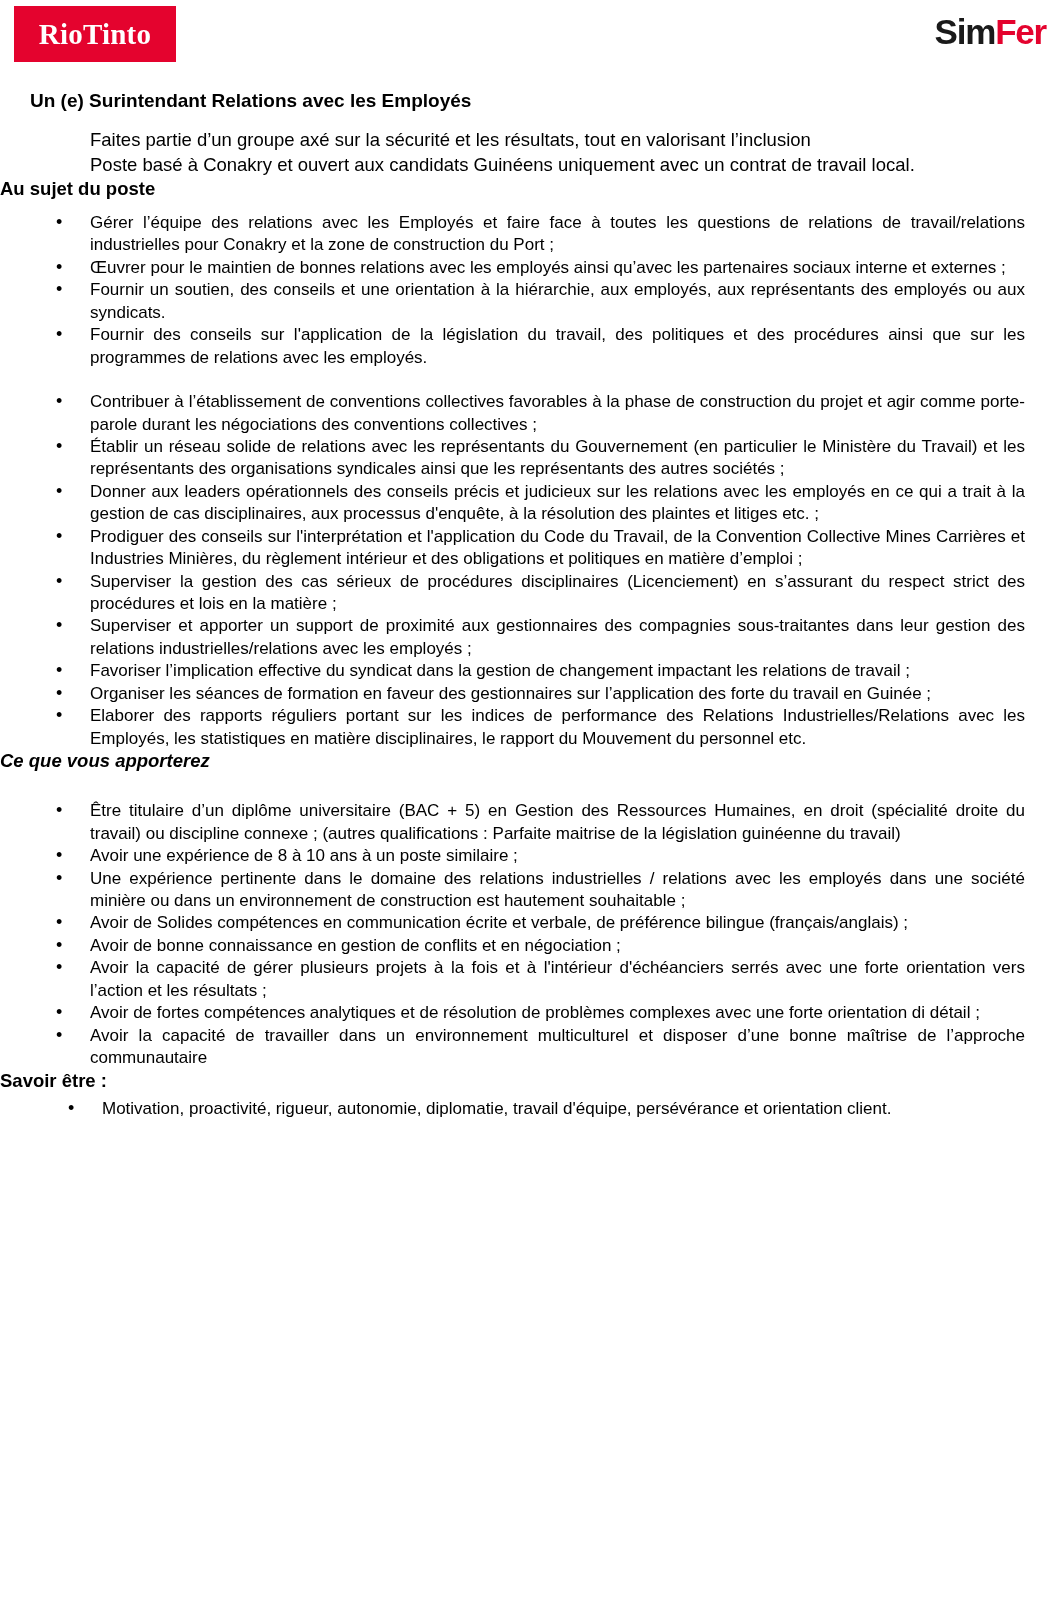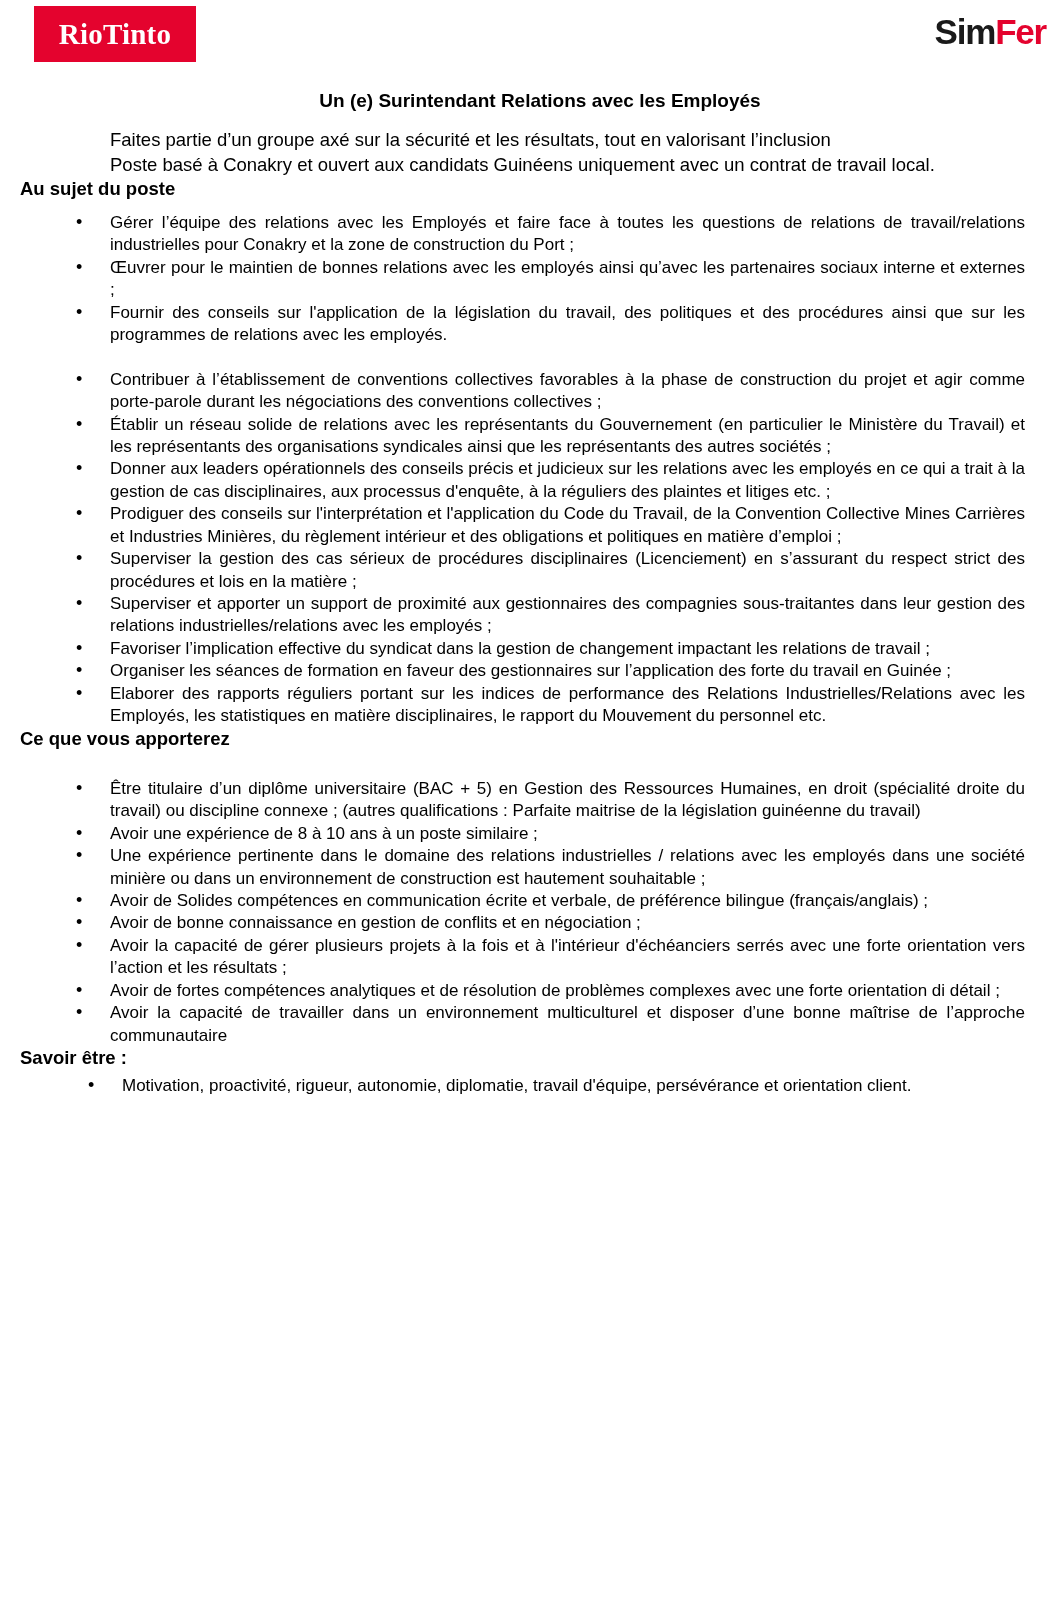--- a/index.html
+++ b/index.html
@@ -14,21 +14,20 @@
     color: #000000;
     position: relative;
     overflow: hidden;
   }
 
   .page {
     position: relative;
     width: 1060px;
     height: 1604px;
     box-sizing: border-box;
-    padding-left: 20px;
   }
 
   
   .header {
     position: relative;
     height: 78px;
   }
   .logo-riotinto {
     position: absolute;
     left: 14px;
@@ -57,21 +56,20 @@
     font-size: 35px;
     letter-spacing: -1.2px;
     line-height: 1;
     white-space: nowrap;
   }
   .logo-simfer .sim { color: #1a1a1a; }
   .logo-simfer .fer { color: #E4032E; }
 
   
   .doc-title {
-    text-align: center;
     font-size: 19px;
     font-weight: bold;
     margin: 12px 0 0 0;
     padding: 0 30px;
     line-height: 1.2;
   }
 
   
   .intro {
     margin: 14px 35px 0 90px;
@@ -86,21 +84,21 @@
 
   
   h2.section-heading {
     font-size: 18.5px;
     font-weight: bold;
     margin: 0;
     padding: 0;
     line-height: 1.2;
   }
   .sec-about-head { margin: 32px 0 0 18px; }
-  .sec-bring-head { margin: 41px 0 0 18px; }
+  .sec-bring-head { margin: 41px 0 0 18px; font-style: italic; }
   .sec-savoir-head { margin: 45px 0 0 18px; }
 
   
   ul.bullets {
     list-style: none;
     margin: 0;
     padding: 0;
   }
   ul.sec-about-list { margin: 12px 35px 0 0; }
   ul.sec-bring-list { margin: 28px 35px 0 0; }
@@ -146,24 +144,25 @@
 
   <div class="intro">
     <p class="nojustify">Faites partie d’un groupe axé sur la sécurité et les résultats, tout en valorisant l’inclusion</p>
     <p class="nojustify">Poste basé à Conakry et ouvert aux candidats Guinéens uniquement avec un contrat de travail local.</p>
   </div>
 
   <h2 class="section-heading sec-about-head">Au sujet du poste</h2>
   <ul class="bullets sec-about-list">
     <li><span class="txt">Gérer l’équipe des relations avec les Employés et faire face à toutes les questions de relations de travail/relations industrielles pour Conakry et la zone de construction du Port ;</span></li>
     <li><span class="txt">Œuvrer pour le maintien de bonnes relations avec les employés ainsi qu’avec les partenaires sociaux interne et externes ;</span></li>
+    <li class="left-align"><span class="txt">Fournir un soutien, des conseils et une orientation à la hiérarchie, aux employés, aux représentants des employés ou aux syndicats.</span></li>
     <li><span class="txt">Fournir des conseils sur l'application de la législation du travail, des politiques et des procédures ainsi que sur les programmes de relations avec les employés.</span></li>
     <li class="gap-before"><span class="txt">Contribuer à l’établissement de conventions collectives favorables à la phase de construction du projet et agir comme porte-parole durant les négociations des conventions collectives ;</span></li>
     <li><span class="txt">Établir un réseau solide de relations avec les représentants du Gouvernement (en particulier le Ministère du Travail) et les représentants des organisations syndicales ainsi que les représentants des autres sociétés ;</span></li>
-    <li><span class="txt">Donner aux leaders opérationnels des conseils précis et judicieux sur les relations avec les employés en ce qui a trait à la gestion de cas disciplinaires, aux processus d'enquête, à la réguliers des plaintes et litiges etc. ;</span></li>
+    <li><span class="txt">Donner aux leaders opérationnels des conseils précis et judicieux sur les relations avec les employés en ce qui a trait à la gestion de cas disciplinaires, aux processus d'enquête, à la résolution des plaintes et litiges etc. ;</span></li>
     <li><span class="txt">Prodiguer des conseils sur l'interprétation et l'application du Code du Travail, de la Convention Collective Mines Carrières et Industries Minières, du règlement intérieur et des obligations et politiques en matière d’emploi ;</span></li>
     <li><span class="txt">Superviser la gestion des cas sérieux de procédures disciplinaires (Licenciement) en s’assurant du respect strict des procédures et lois en la matière ;</span></li>
     <li><span class="txt">Superviser et apporter un support de proximité aux gestionnaires des compagnies sous-traitantes dans leur gestion des relations industrielles/relations avec les employés ;</span></li>
     <li><span class="txt">Favoriser l’implication effective du syndicat dans la gestion de changement impactant les relations de travail ;</span></li>
     <li><span class="txt">Organiser les séances de formation en faveur des gestionnaires sur l’application des forte du travail en Guinée ;</span></li>
     <li><span class="txt">Elaborer des rapports réguliers portant sur les indices de performance des Relations Industrielles/Relations avec les Employés, les statistiques en matière disciplinaires, le rapport du Mouvement du personnel etc.</span></li>
   </ul>
 
   <h2 class="section-heading sec-bring-head">Ce que vous apporterez</h2>
   <ul class="bullets sec-bring-list">

